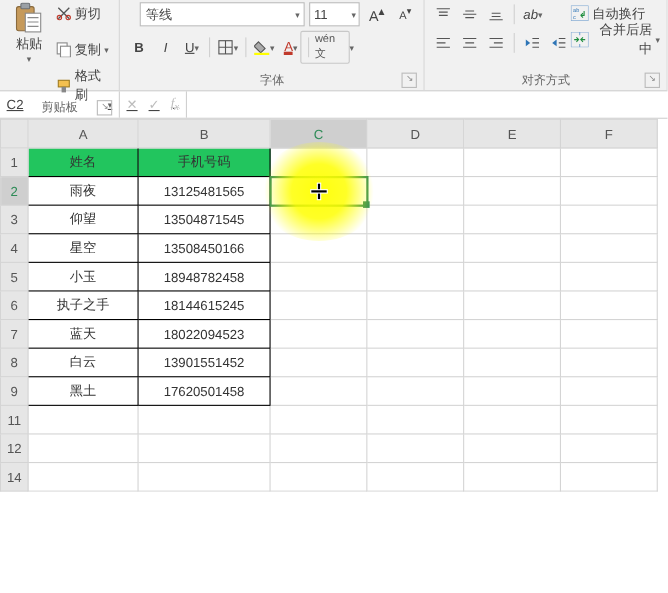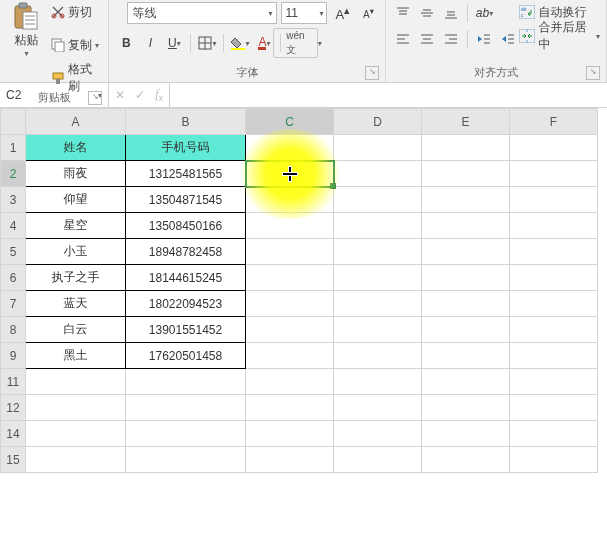--- a/index.html
+++ b/index.html
@@ -16,37 +16,37 @@
   .font-top { display:flex; align-items:center; gap:4px; margin-bottom:4px;padding-left:12px; }
   .font-name { width:140px; height:20px; border:1px solid #bbb; background:#fff; display:flex; align-items:center; padding:0 4px; justify-content:space-between; }
   .font-size { width:38px; height:20px; border:1px solid #bbb; background:#fff; display:flex; align-items:center; padding:0 3px; justify-content:space-between; }
   .dd { font-size:8px; color:#666; }
   .sq { width:20px; height:20px; display:flex; align-items:center; justify-content:center; cursor:pointer; border:1px solid transparent; }
   .font-bottom, .align-row { display:flex; align-items:center; gap:2px; }
   .sep { width:1px; height:18px; background:#d0d0d0; margin:0 3px; }
   .pinyin { border:1px solid #c8c8c8; padding:0 12px; font-size:10px; line-height:14px; border-radius:2px; color:#555; }
 
   
-  .fbar { display:flex; align-items:stretch; height:24px; border-bottom:1px solid #d0d0d0; font-size:12px; }
+  .fbar { display:flex; align-items:stretch; height:24px; border-bottom:1px solid #d0d0d0; font-size:12px;text-decoration:underline; }
   .namebox { width:96px; border-right:1px solid #d0d0d0; display:flex; align-items:center; padding:0 6px; justify-content:space-between; }
   .fx-controls { display:flex; align-items:center; padding:0 6px; gap:10px; border-right:1px solid #d0d0d0; color:#bdbdbd; }
   .fx-input { flex:1; padding:0 6px; display:flex; align-items:center; }
 
   
   .sheet { position:relative; user-select:none; }
   table.grid { border-collapse:collapse; table-layout:fixed; }
   table.grid th, table.grid td { border:1px solid #d4d4d4; height:25px; padding:0; font-size:12px; color:#333; }
   table.grid th { background:#e6e6e6; font-weight:normal; color:#555; text-align:center; }
   th.rowh { width:24px; }
   th.colh { height:20px; }
   .corner { width:24px; height:20px; background:#e6e6e6; }
   col.cA { width:100px; } col.cB { width:120px; } col.cC,col.cD,col.cE,col.cF { width:88px; }
 
   
-  .hdr-cell { background:#5eead4; color:#fff; text-align:center; border:1px solid #000 !important; }
+  .hdr-cell { background:#22c55e; color:#fff; text-align:center; border:1px solid #000 !important; }
   .data-cell { text-align:center; border:1px solid #000 !important; background:#fff; }
 
   
   .sel { outline:2px solid #2e8b57; outline-offset:-1px; position:relative; }
   .sel::after { content:""; position:absolute; right:-3px; bottom:-3px; width:6px; height:6px; background:#2e8b57; }
   .glow { position:absolute; width:110px; height:90px; border-radius:50%; pointer-events:none;
           background:radial-gradient(circle, rgba(255,255,0,0.95) 0%, rgba(255,255,0,0.85) 35%, rgba(255,255,0,0.0) 70%); }
   .cursor-plus { position:absolute; width:14px; height:14px; pointer-events:none; }
   .cursor-plus::before, .cursor-plus::after { content:""; position:absolute; background:#000; }
   .cursor-plus::before { left:6px; top:0; width:2px; height:14px; box-shadow:0 0 0 1px #fff; }
@@ -229,21 +229,21 @@
           <div class="sq">
               <svg width="14" height="14">
                 <path d="M1 7 L5 4 L5 10 Z" fill="#2e75b6"></path>
                 <line x1="7" y1="3" x2="13" y2="3" stroke="#555"></line>
                 <line x1="7" y1="7" x2="13" y2="7" stroke="#555"></line>
                 <line x1="7" y1="11" x2="13" y2="11" stroke="#555"></line>
               </svg>
             </div>
         </div>
       </div>
-      <div class="stack" style="gap:4px;">
+      <div class="stack" style="gap:4px;text-align:right;">
         <div class="small-row">
           <svg width="16" height="14">
               <rect x="0" y="0" width="16" height="14" fill="none" stroke="#7aa5d2"></rect>
               <text x="2" y="6" font-size="5" fill="#2e75b6">ab</text>
               <text x="2" y="12" font-size="5" fill="#2e75b6">c</text>
               <path d="M12 5 L12 9 L9 9" fill="none" stroke="#1e8e3e"></path>
               <path d="M9 9 L11 7 M9 9 L11 11" stroke="#1e8e3e"></path>
             </svg>
           <span>自动换行</span>
         </div>
@@ -401,26 +401,17 @@
         </tr>
         <tr>
           <th class="rowh">14</th>
           <td></td>
           <td></td>
           <td></td>
           <td></td>
           <td></td>
           <td></td>
         </tr>
-        <tr>
-          <th class="rowh">15</th>
-          <td></td>
-          <td></td>
-          <td></td>
-          <td></td>
-          <td></td>
-          <td></td>
-        </tr>
       </tbody>
   </table>
   <div class="glow" id="glow" style="left: 234.5px; top: 20.5px;"></div>
   <div class="cursor-plus" id="cur" style="left: 282.5px; top: 58.5px;"></div>
 </div>
 
 </body></html>

